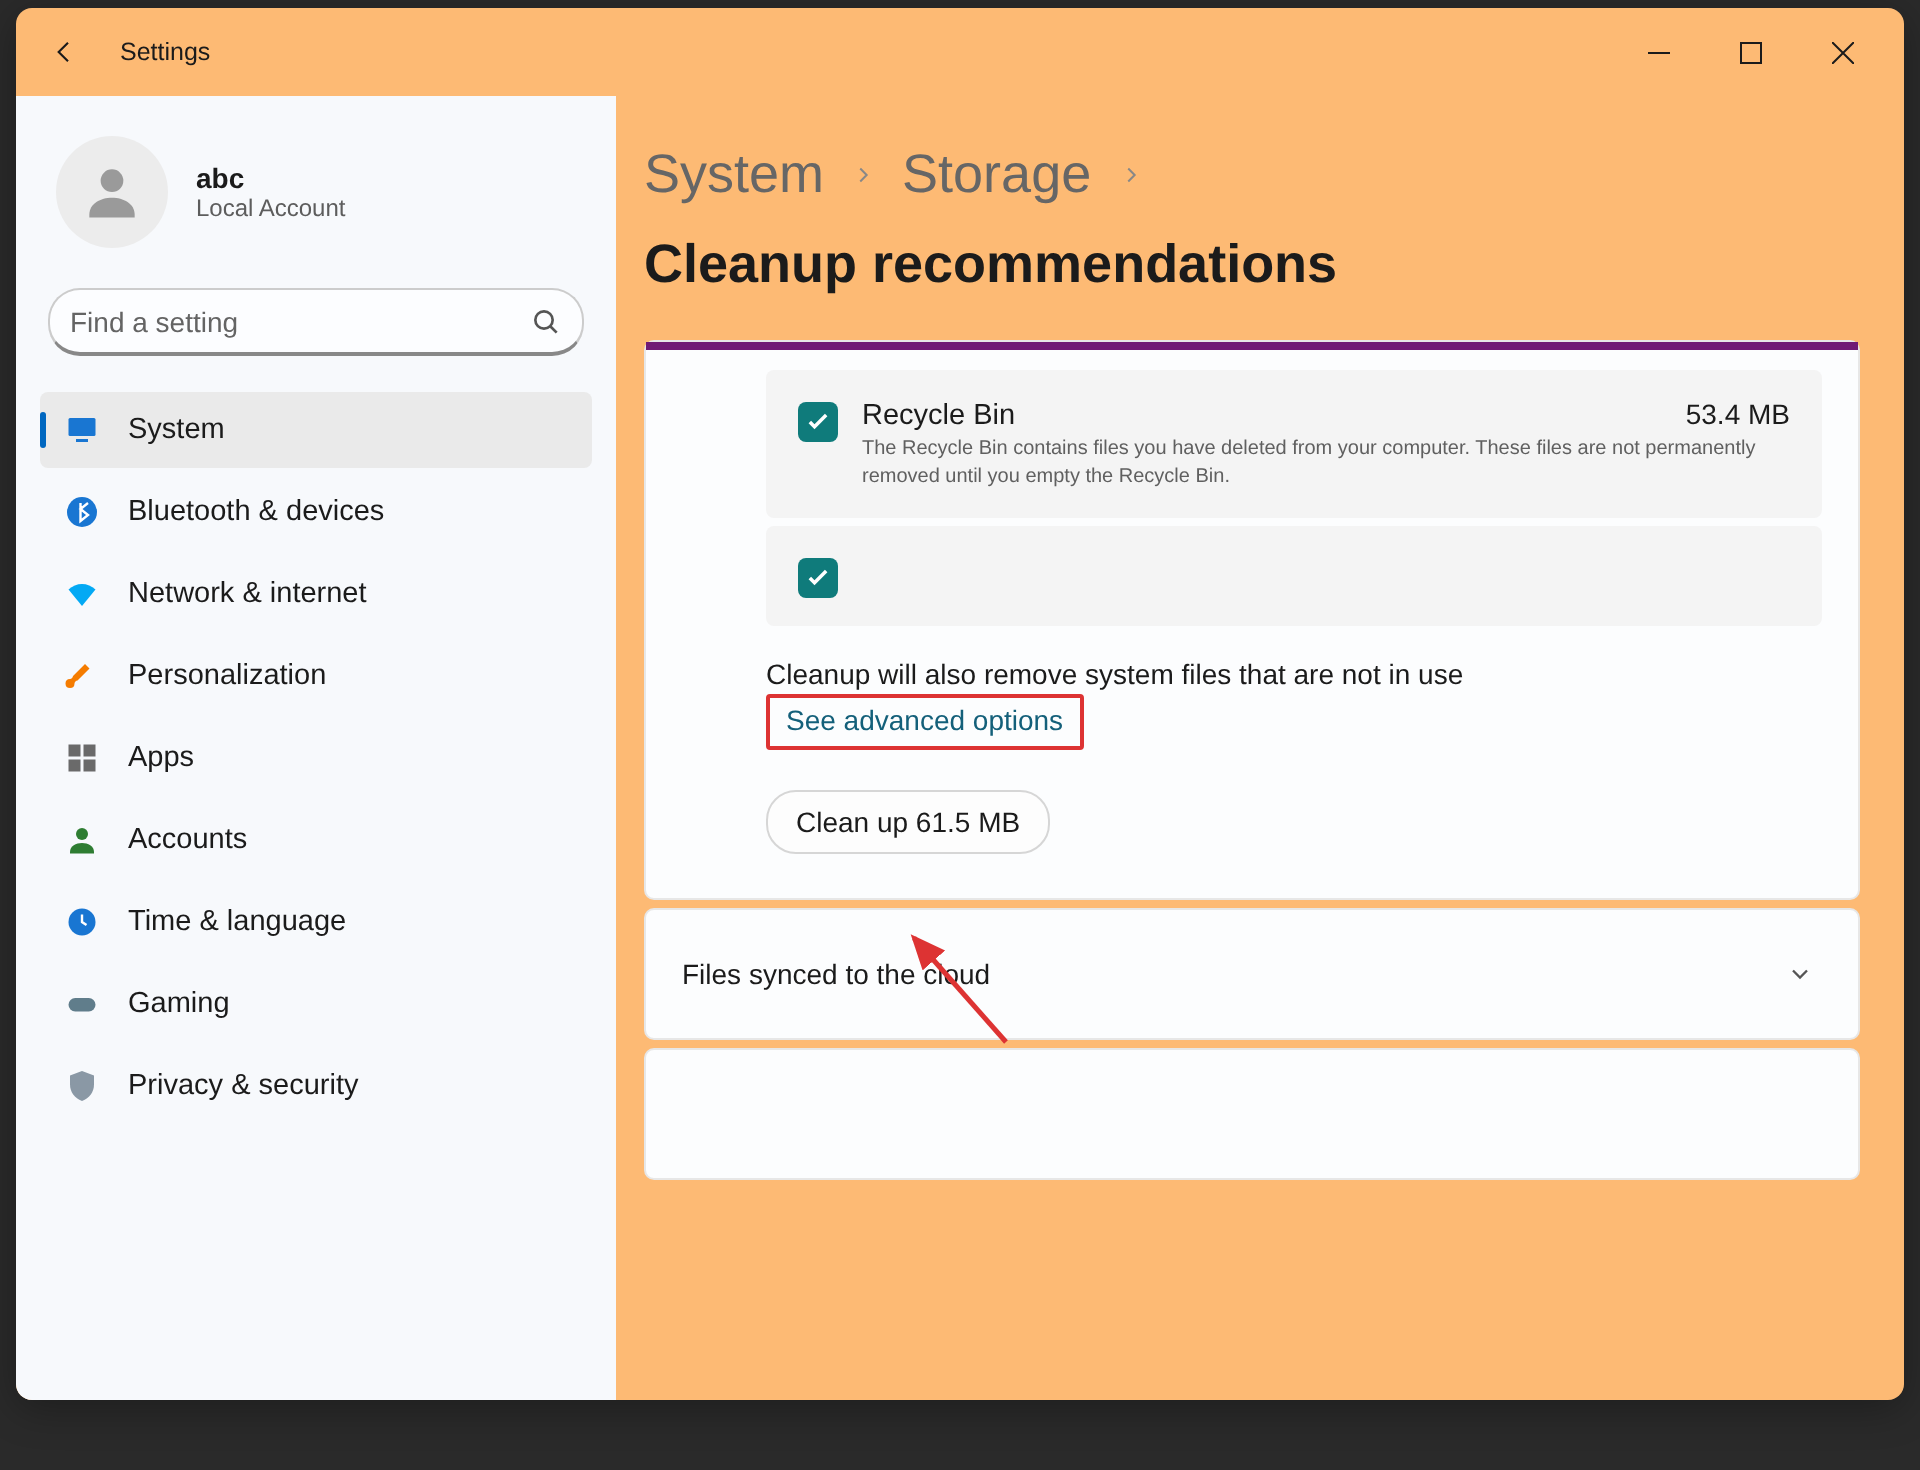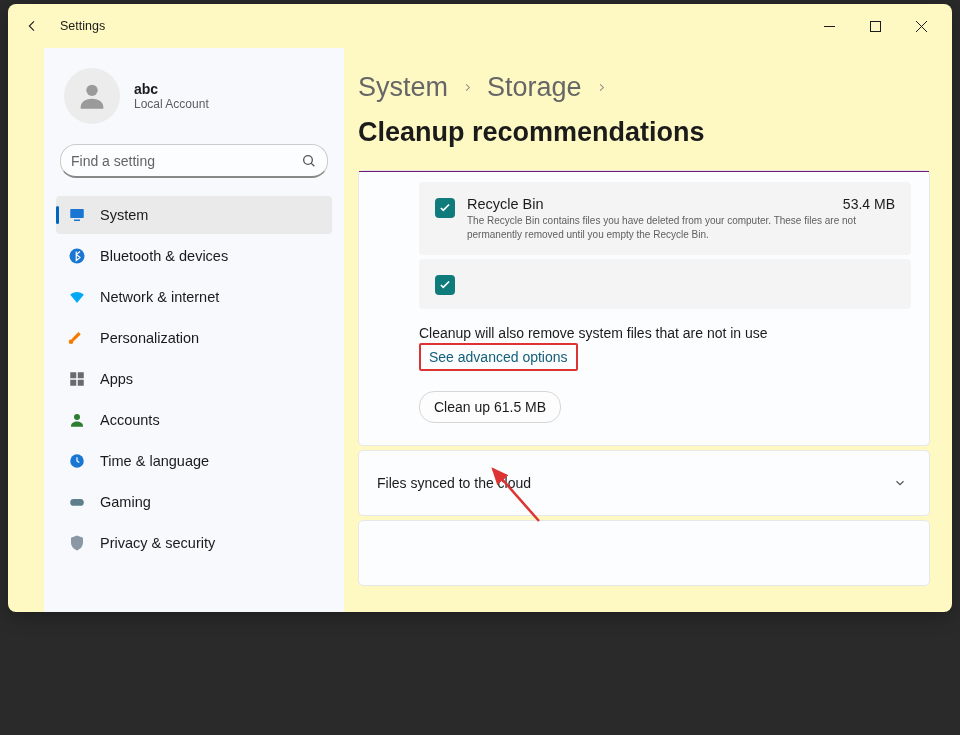--- a/index.html
+++ b/index.html
@@ -1,31 +1,31 @@
 <!DOCTYPE html>
 <html><head>
 <meta charset="utf-8">
 <style>
   * { box-sizing: border-box; margin: 0; padding: 0; font-family: "Segoe UI", "Segoe UI Variable", Arial, sans-serif; }
   html, body { width: 960px; height: 735px; overflow: hidden; background: #2a2a2a; }
   .window {
-    position: absolute; left: 8px; top: 4px; width: 944px; height: 608px;
-    background: #fef9c3; border-radius: 8px; box-shadow: 0 4px 20px rgba(0,0,0,0.3);
+    position: absolute; left: 8px; top: 4px; width: 944px; height: 696px;
+    background: #fdba74; border-radius: 8px; box-shadow: 0 4px 20px rgba(0,0,0,0.3);
     display: flex; flex-direction: column; overflow: hidden;
   }
   .titlebar {
     height: 44px; display: flex; align-items: center; padding: 0 8px 0 10px;
   }
   .back-btn { width: 28px; height: 28px; display:flex; align-items:center; justify-content:center; border-radius:4px; }
   .app-title { font-size: 12.5px; color: #1b1b1b; margin-left: 14px; font-weight: 500;}
   .titlebar-spacer { flex: 1; }
   .winbtns { display:flex; }
   .winbtn { width: 46px; height: 32px; display:flex; align-items:center; justify-content:center; }
 
-  .body { flex:1; display:flex; overflow:hidden;margin-left:36px; }
+  .body { flex:1; display:flex; overflow:hidden; }
 
   .sidebar {
     width: 300px; padding: 0 12px 20px 12px; display:flex; flex-direction:column;
     background: #f7f9fc;
   }
   .profile { display:flex; align-items:center; gap: 14px; padding: 20px 8px 20px 8px; }
   .avatar { width: 56px; height: 56px; border-radius: 50%; background: #ececec; display:flex; align-items:center; justify-content:center; }
   .avatar svg { width: 34px; height: 34px; fill: #9a9a9a; }
   .profile-name { font-size: 14px; font-weight: 600; color: #1b1b1b; }
   .profile-sub { font-size: 12px; color: #5d5d5d; }
@@ -60,21 +60,21 @@
 
   .panel {
     background: #fcfdfe; border: 1px solid #e7e7e7; border-radius: 5px;
     margin-bottom: 4px;
   }
   .panel-header {
     height: 64px; display:flex; align-items:center; padding: 0 22px 0 18px;
     font-size: 14px; color:#1b1b1b; justify-content:space-between; cursor:default;
   }
   .chev { width:14px; height:14px; color:#555; }
-  .panel-body { padding: 10px 18px 22px 18px; border-top: 1px solid #701a75;}
+  .panel-body { padding: 10px 18px 22px 18px; border-top: 4px solid #701a75;}
   .file-card {
     background: #f4f4f4; border-radius: 4px; padding: 14px 16px 14px 16px;
     display:flex; gap: 12px; margin: 0 0 4px 42px;
   }
   .file-card .chk { width:20px; height:20px; border-radius:4px; background:#0f7b7b; color:#fff; display:flex; align-items:center; justify-content:center; flex-shrink:0; margin-top:2px;}
   .file-card .chk svg { width:14px; height:14px; }
   .file-main { flex:1; }
   .file-titlebar { display:flex; justify-content:space-between; align-items:baseline; }
   .file-title { font-size: 14.5px; color:#1b1b1b; font-weight: 500;}
   .file-size { font-size: 14px; color:#1b1b1b; white-space:nowrap; padding-left:10px;}

